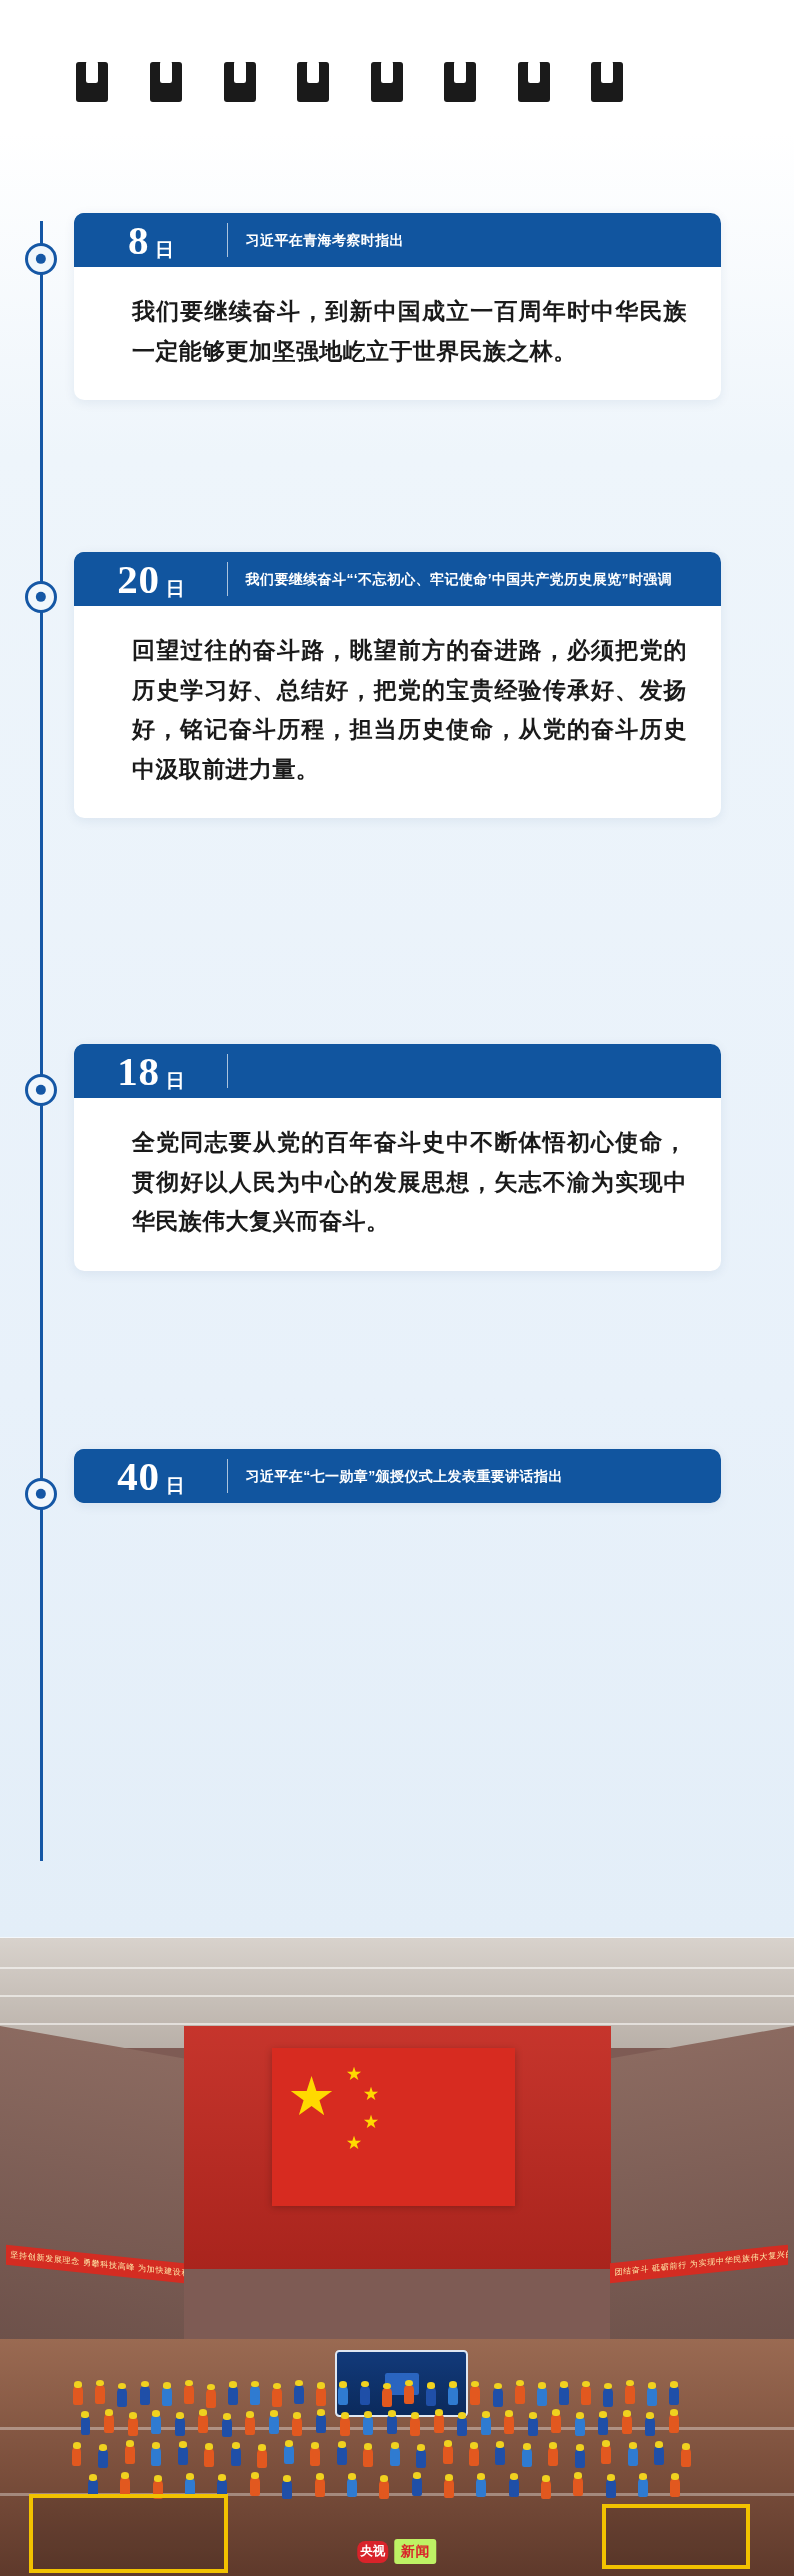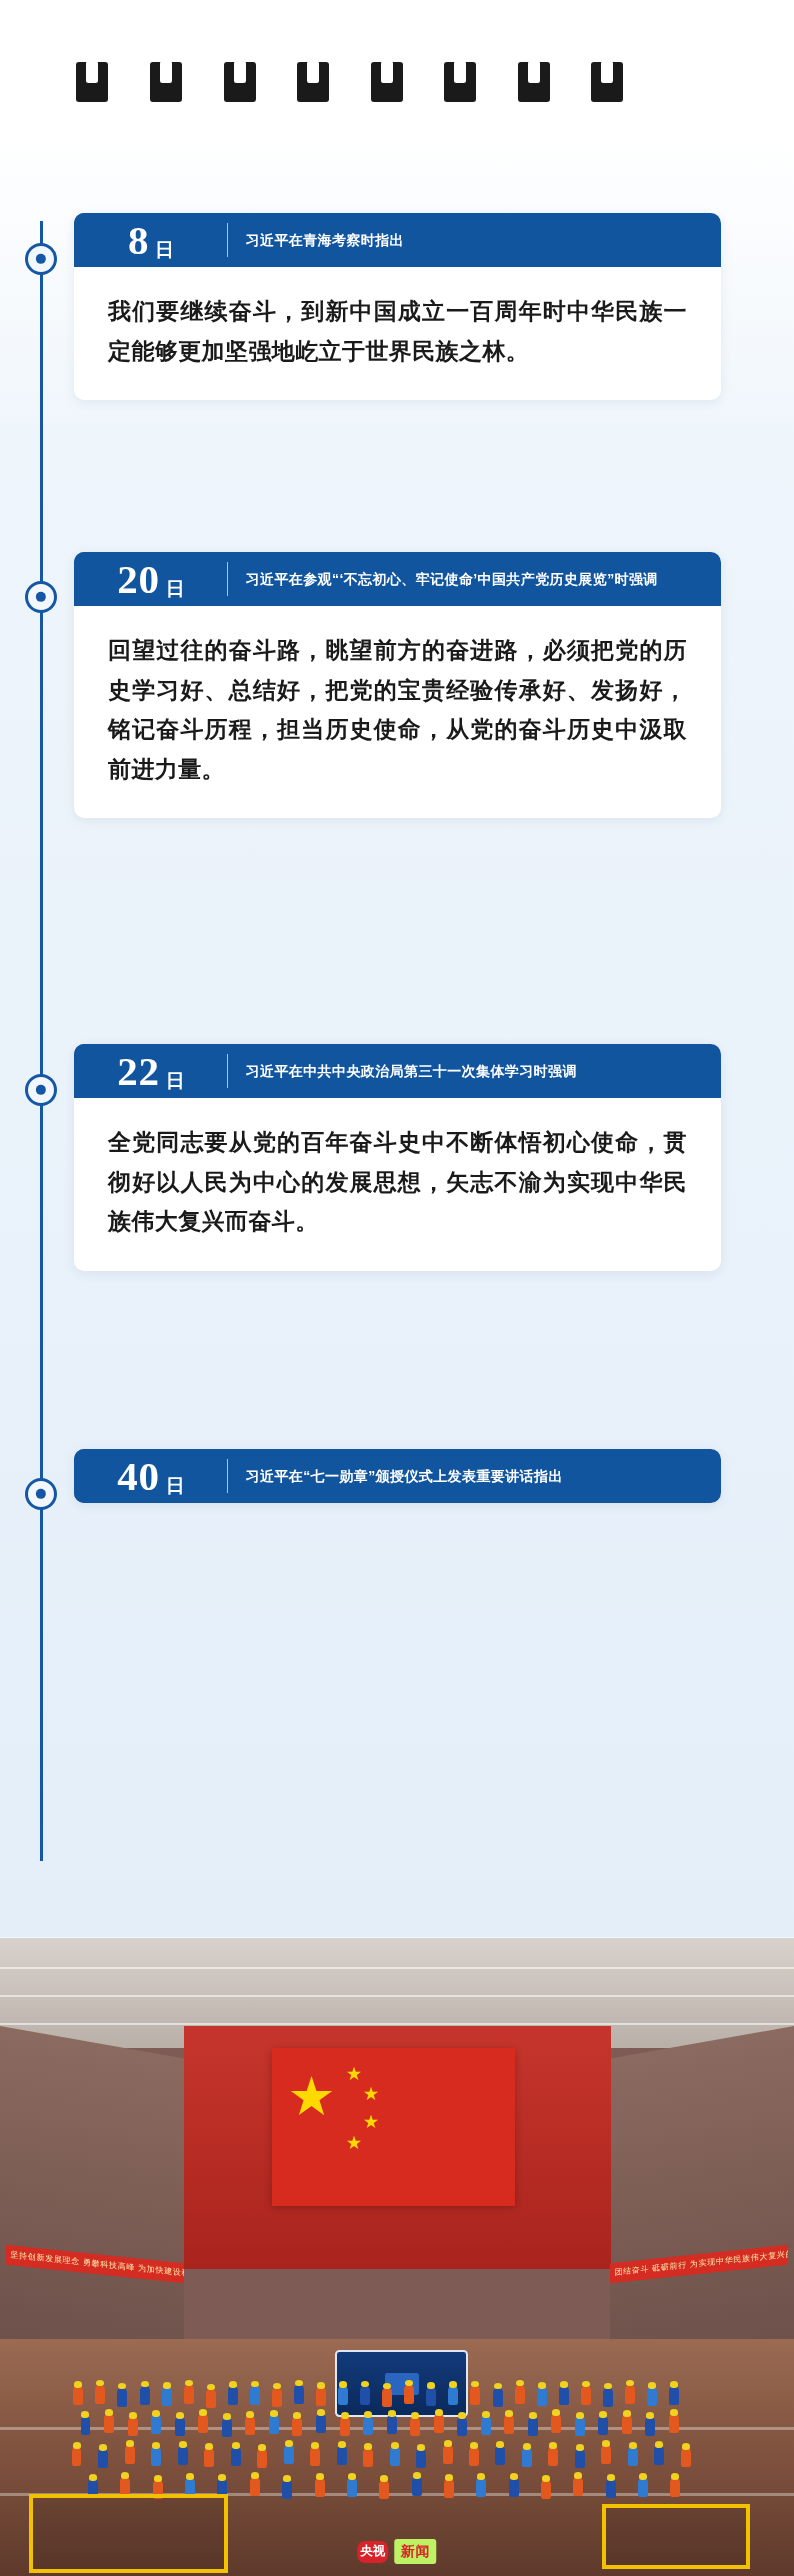--- a/index.html
+++ b/index.html
@@ -140,28 +140,29 @@
     align-items: center;
     color: #ffffff;
     font-family: "Liberation Sans", sans-serif;
     font-size: 14px;
     font-weight: bold;
     line-height: 1.34;
     letter-spacing: 0.4px;
     padding: 8.8px 16px 8.8px 17.6px;
   }
   .card-body {
-    padding: 25px 34px 29px 34px;
+    padding: 25px 34px 29px 16px;
     color: #1a1a1a;
     font-family: "Liberation Serif", "DejaVu Serif", serif;
     font-size: 23px;
     font-weight: bold;
     line-height: 1.72;
     letter-spacing: 0.4px;
     text-align: justify;
+    margin-left: 42px;
   }
 
   
   .photo {
     position: absolute;
     left: 0;
     top: 1938px;
     width: 794px;
     height: 638px;
     overflow: hidden;
@@ -322,33 +323,32 @@
     <div class="card-body">我们要继续奋斗，到新中国成立一百周年时中华民族一定能够更加坚强地屹立于世界民族之林。</div>
   </div>
 
   <div class="timeline-dot" style="top:581px;"></div>
   <div class="card" style="top:552px;">
     <div class="card-header">
       <div class="card-date">
         <span class="num">20</span>
         <span class="unit">日</span>
       </div>
-      <div class="card-title">习近平在参观“‘不忘初心、牢记使命’中国共产党历史展览”时强调</div>
+      <div class="card-title">我们要继续奋斗“‘不忘初心、牢记使命’中国共产党历史展览”时强调</div>
     </div>
     <div class="card-body">回望过往的奋斗路，眺望前方的奋进路，必须把党的历史学习好、总结好，把党的宝贵经验传承好、发扬好，铭记奋斗历程，担当历史使命，从党的奋斗历史中汲取前进力量。</div>
   </div>
 
   <div class="timeline-dot" style="top:1074px;"></div>
   <div class="card" style="top:1044px;">
     <div class="card-header">
       <div class="card-date">
-        <span class="num">22</span>
+        <span class="num">18</span>
         <span class="unit">日</span>
       </div>
-      <div class="card-title">习近平在中共中央政治局第三十一次集体学习时强调</div>
     </div>
     <div class="card-body">全党同志要从党的百年奋斗史中不断体悟初心使命，贯彻好以人民为中心的发展思想，矢志不渝为实现中华民族伟大复兴而奋斗。</div>
   </div>
 
   <div class="timeline-dot" style="top:1478px;"></div>
   <div class="card" style="top:1449px;">
     <div class="card-header">
       <div class="card-date">
         <span class="num">40</span>
         <span class="unit">日</span>

